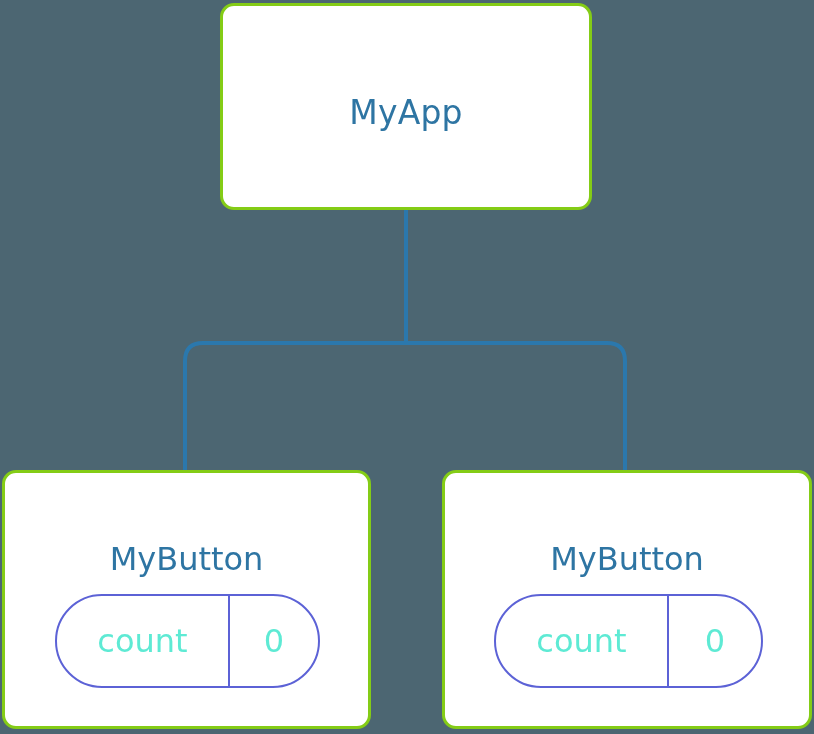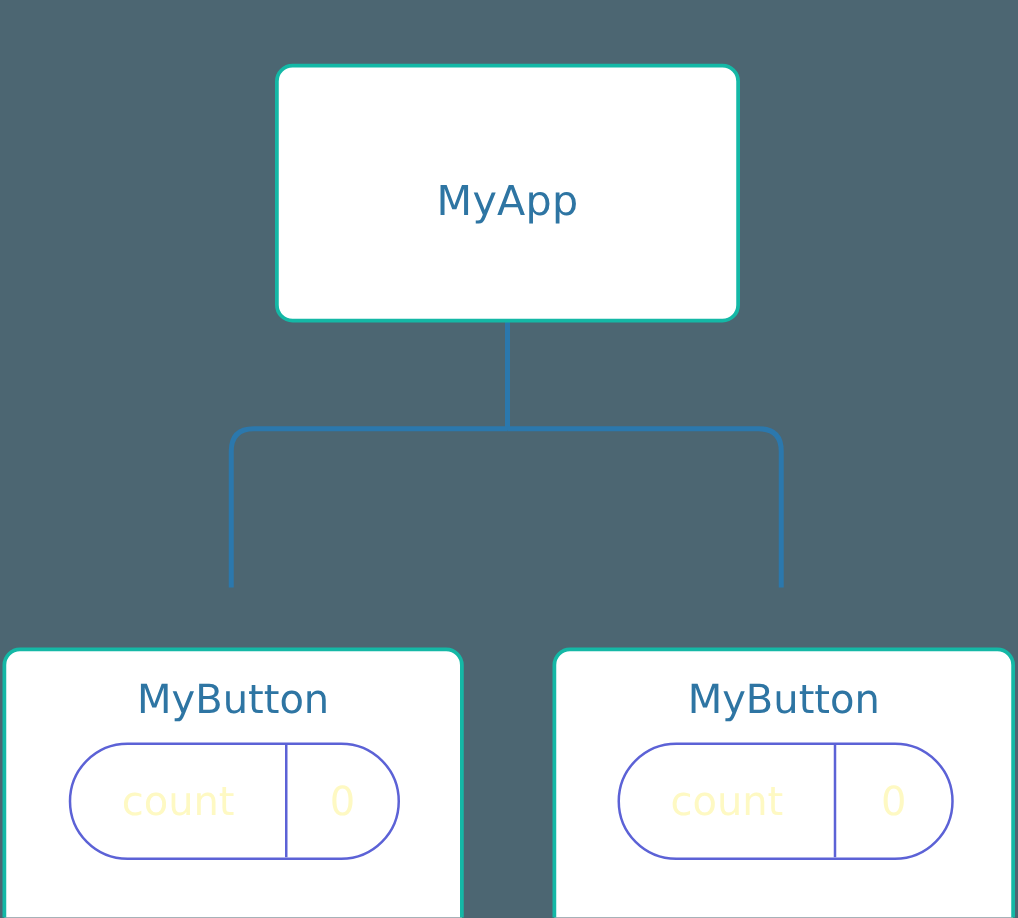--- a/index.html
+++ b/index.html
@@ -29,23 +29,22 @@
     width: 814px;
     height: 734px;
     pointer-events: none;
   }
 
   
   .node {
     position: absolute;
     box-sizing: border-box;
     background: #ffffff;
-    border: 3px solid #14b8a6;
+    border: 3px solid #84cc16;
     border-radius: 14px;
-    margin-top: 48px;
   }
   .node-root {
     left: 220px;
     top: 3px;
     width: 372px;
     height: 207px;
   }
   .node-child-left {
     left: 2px;
     top: 470px;
@@ -96,21 +95,21 @@
     background: transparent;
     display: flex;
     align-items: stretch;
     overflow: hidden;
   }
   .pill-key,
   .pill-val {
     display: flex;
     align-items: center;
     justify-content: center;
-    color: #fef9c3;
+    color: #5eead4;
     font-family: "DejaVu Sans", "Liberation Sans", sans-serif;
     font-size: 32px;
     font-weight: 400;
     white-space: nowrap;
   }
   .pill-key {
     flex: 0 0 171px;
   }
   .pill-divider {
     flex: 0 0 2px;

